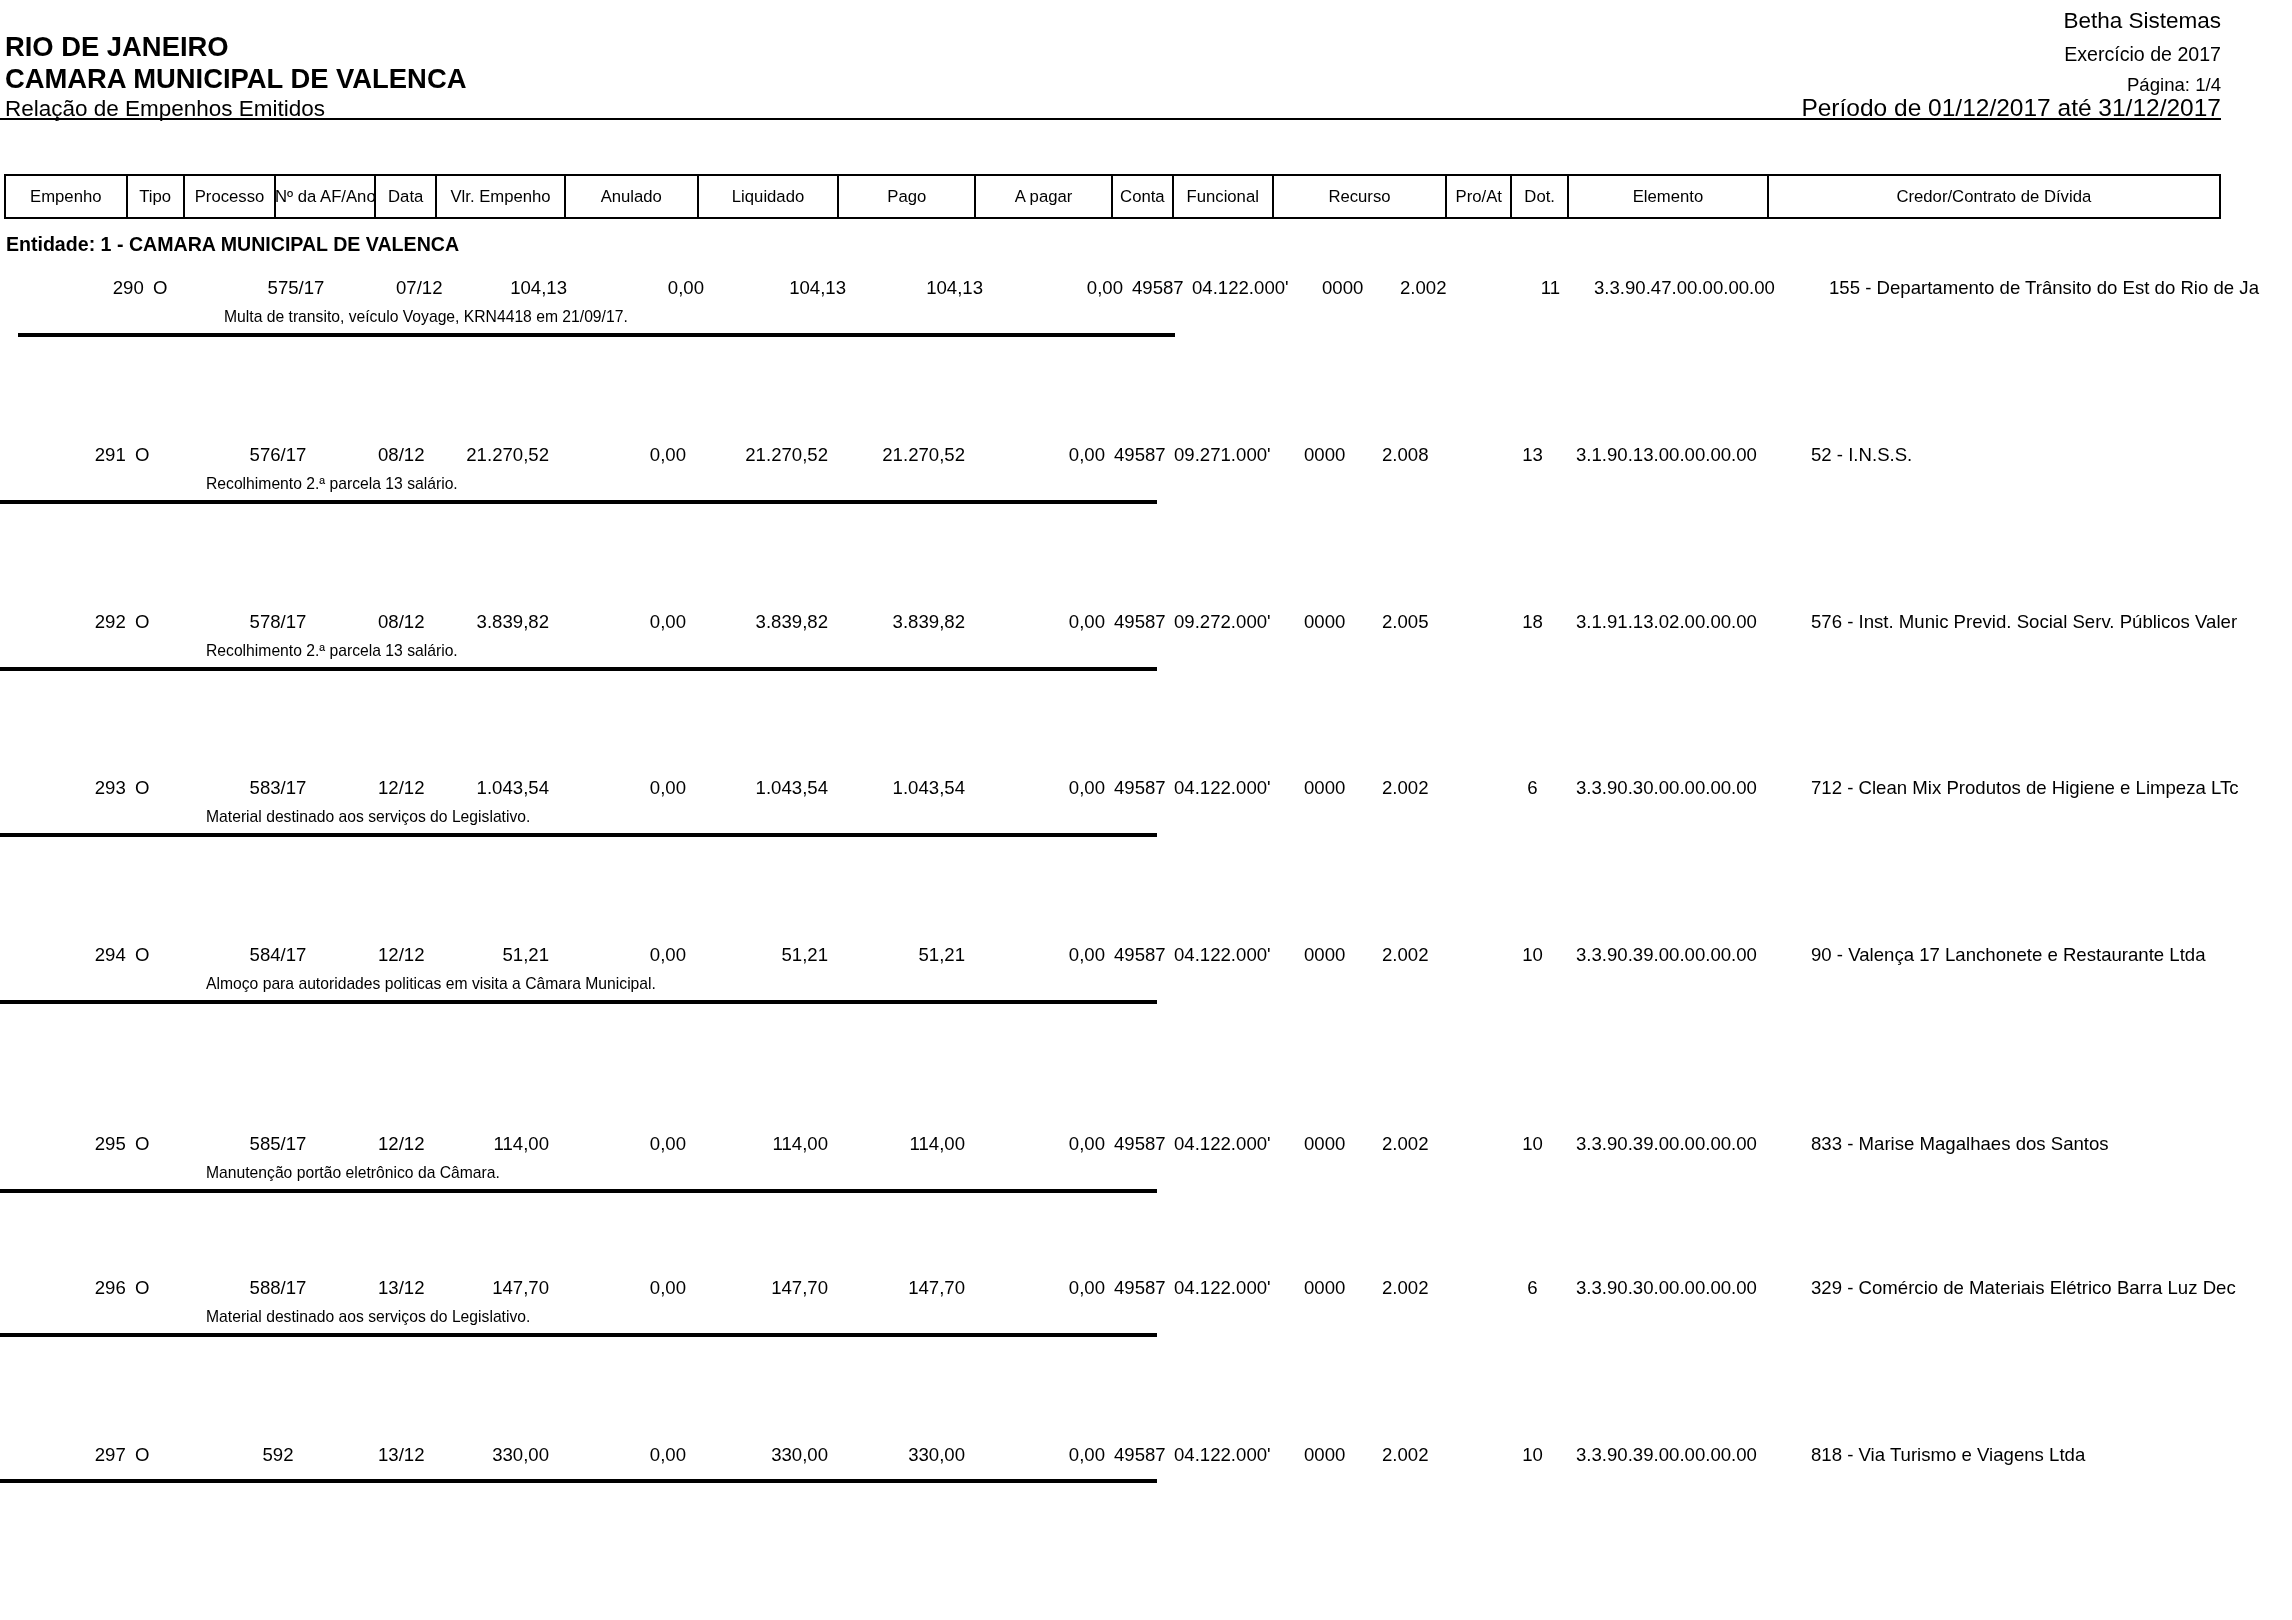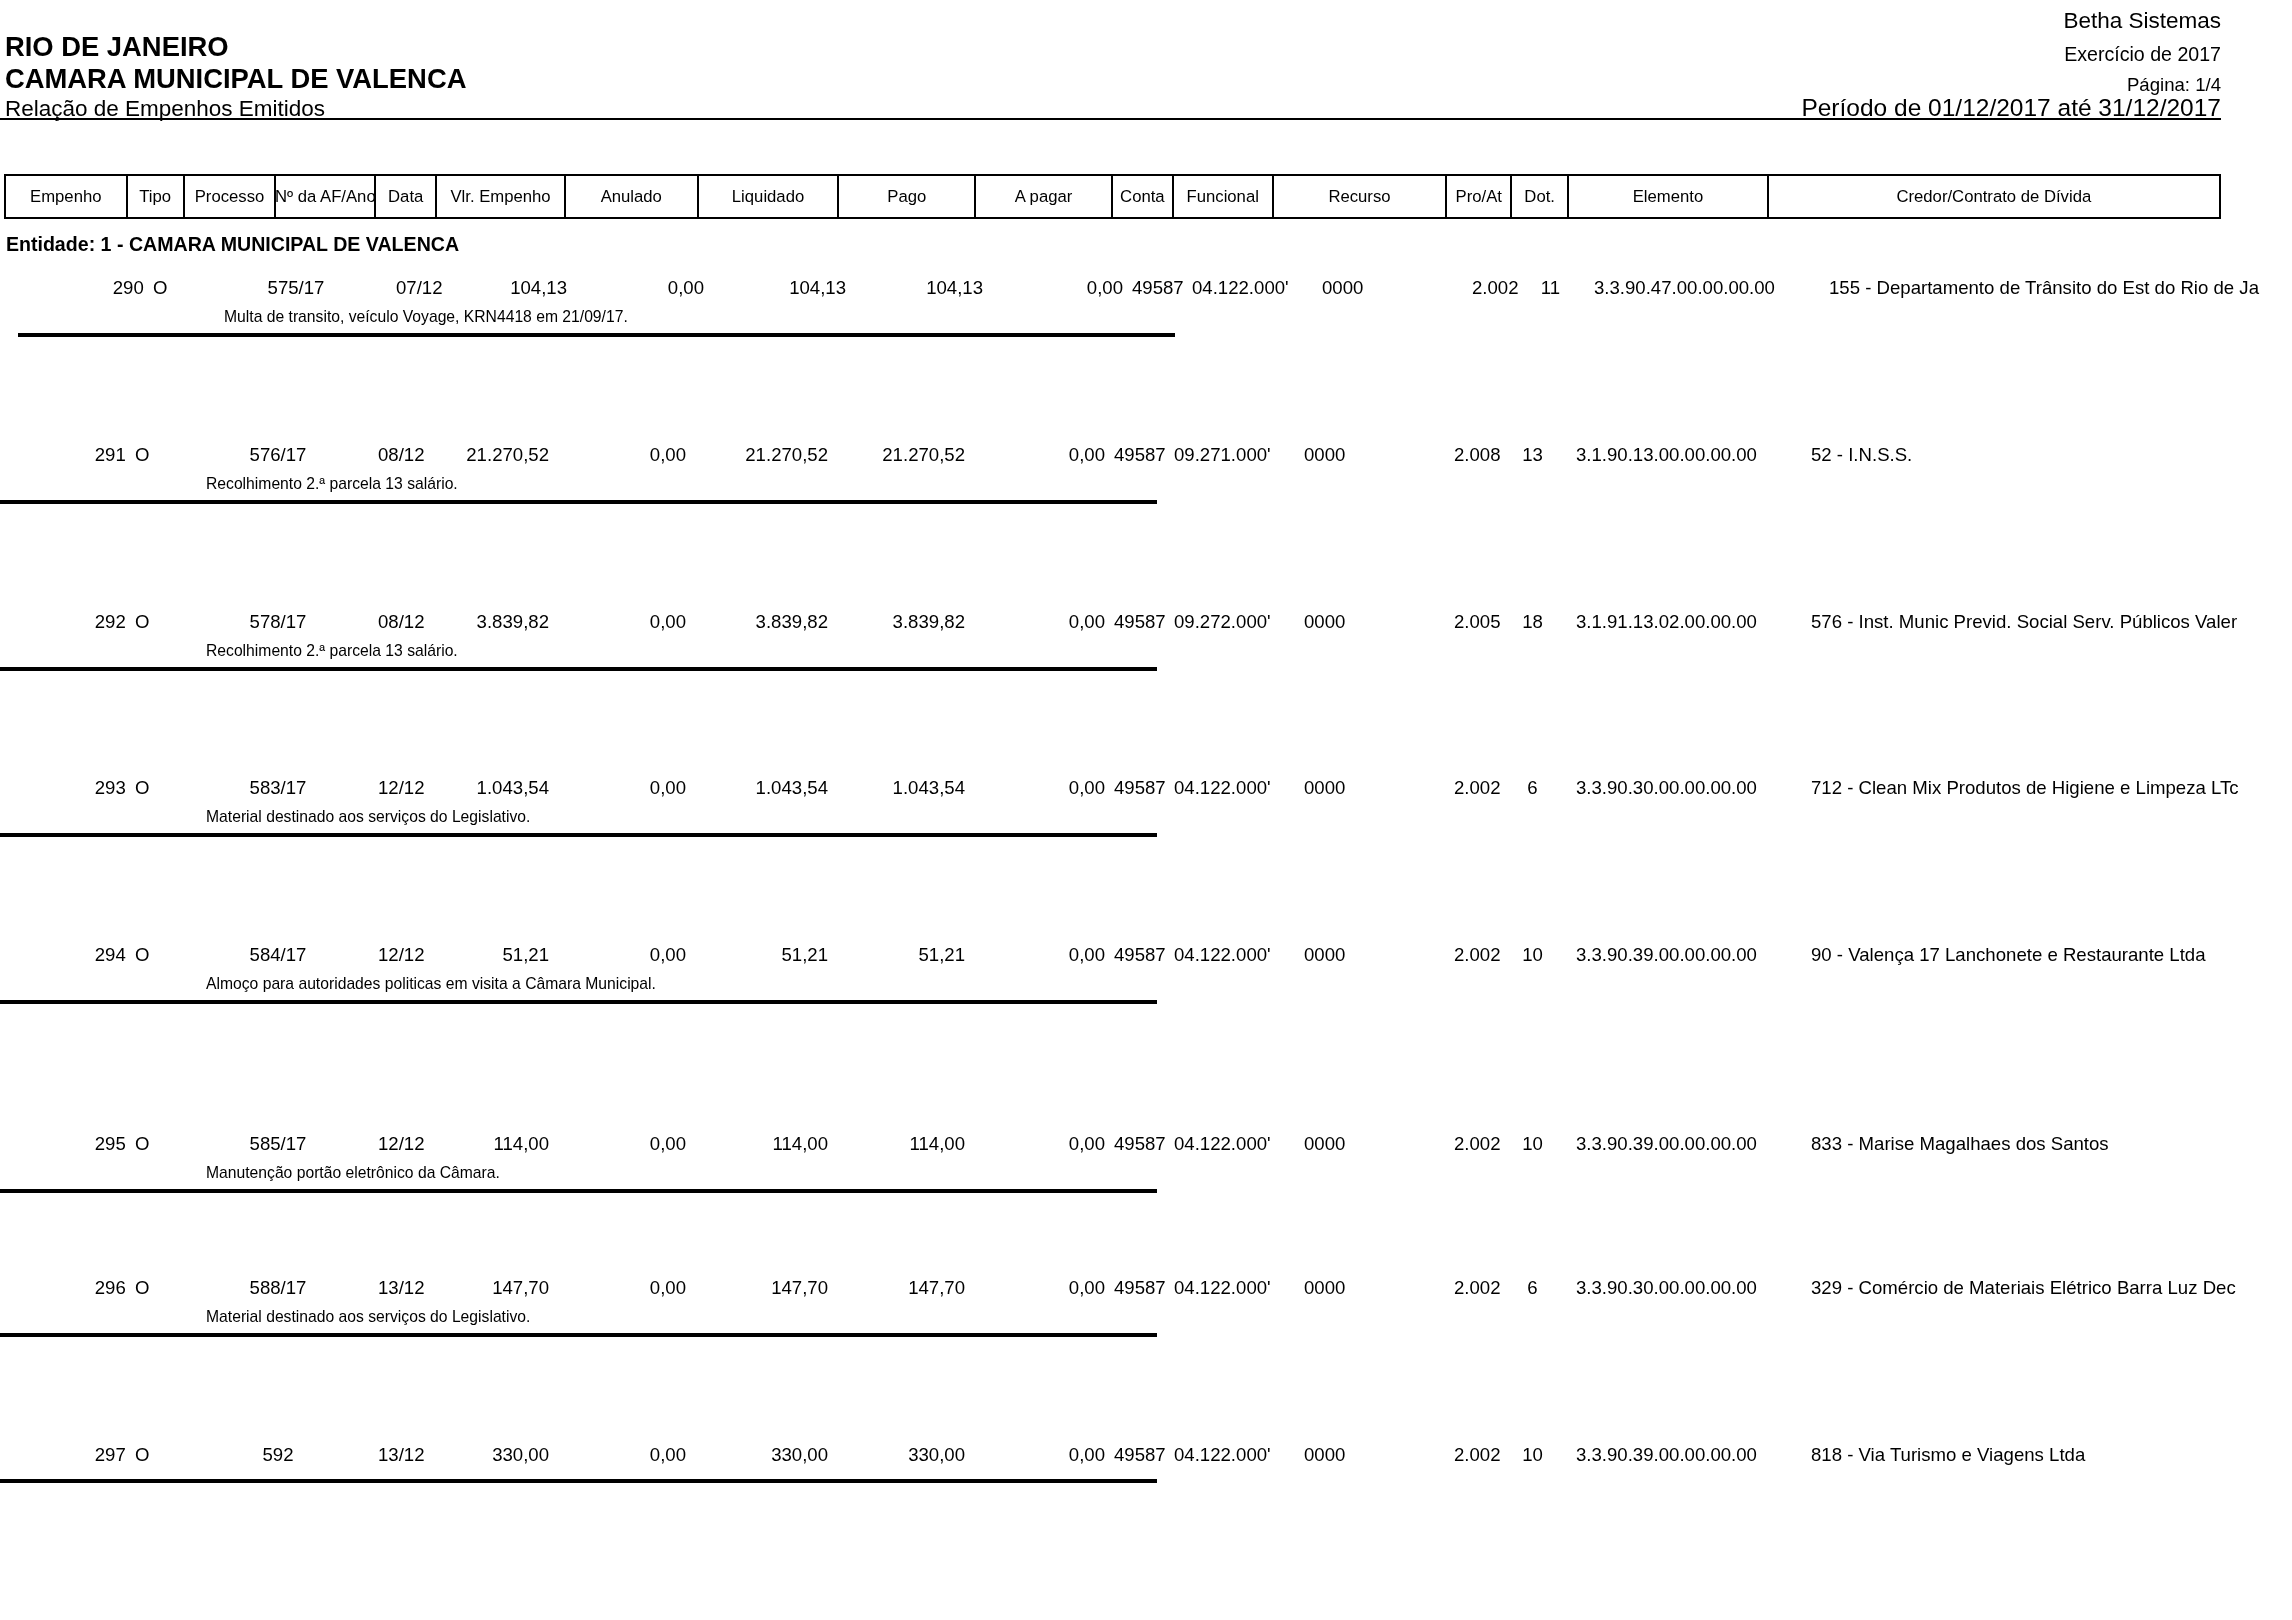--- a/index.html
+++ b/index.html
@@ -44,21 +44,21 @@
   .f-afano{left:335px;width:118px;text-align:center;}
   .f-data{left:378px;}
   .f-vlr{left:420px;width:129px;text-align:right;}
   .f-anulado{left:557px;width:129px;text-align:right;}
   .f-liquidado{left:699px;width:129px;text-align:right;}
   .f-pago{left:836px;width:129px;text-align:right;}
   .f-apagar{left:976px;width:129px;text-align:right;}
   .f-conta{left:1114px;}
   .f-funcional{left:1174px;}
   .f-recurso{left:1304px;}
-  .f-proat{left:1454px;}
+  .f-proat{left:1382px;}
   .f-dot{left:1507px;width:51px;text-align:center;}
   .f-elemento{left:1576px;}
   .f-credor{left:1811px;}
   .hist{margin-left:206px;width:578px;font-size:15.7px;line-height:21.6px;}
   .sep{margin-top:5.9px;width:1157px;height:3.9px;background:#000;}
 </style>
 </head>
 <body>
 
 <div id="page">

